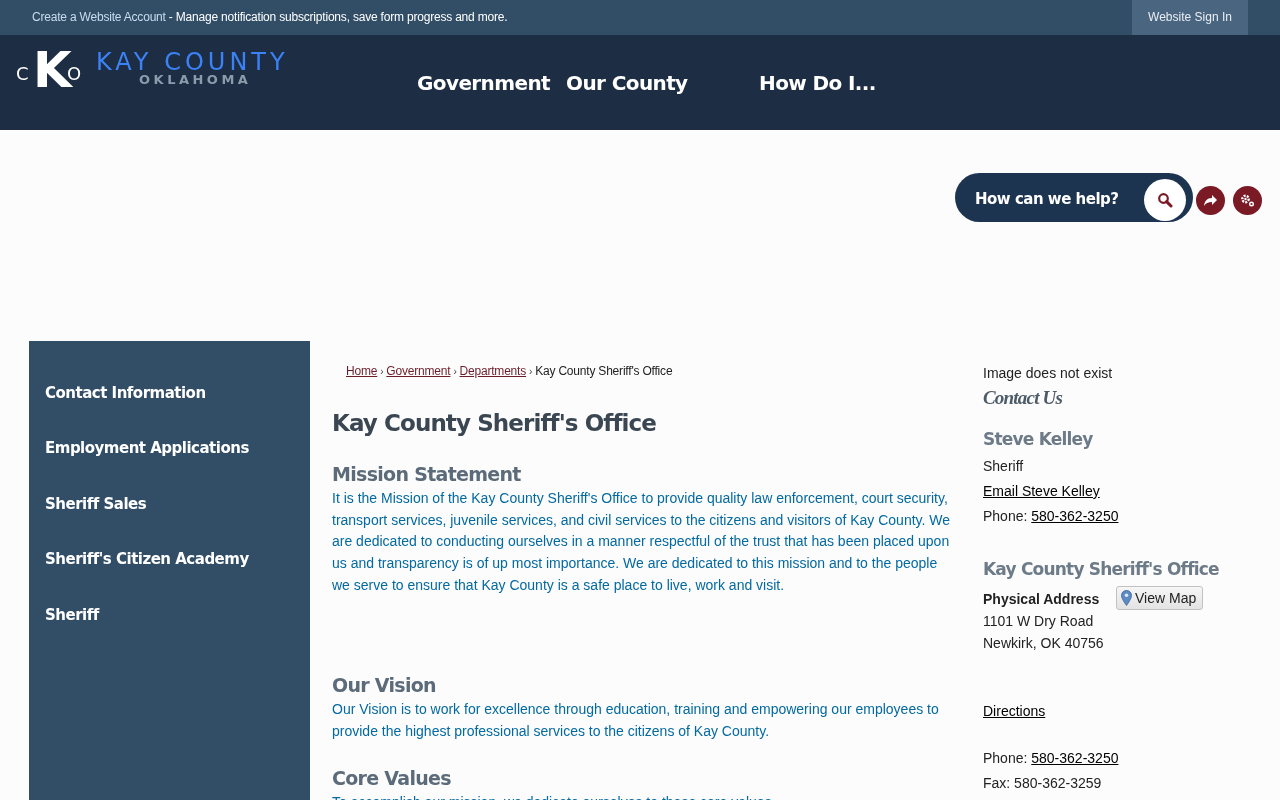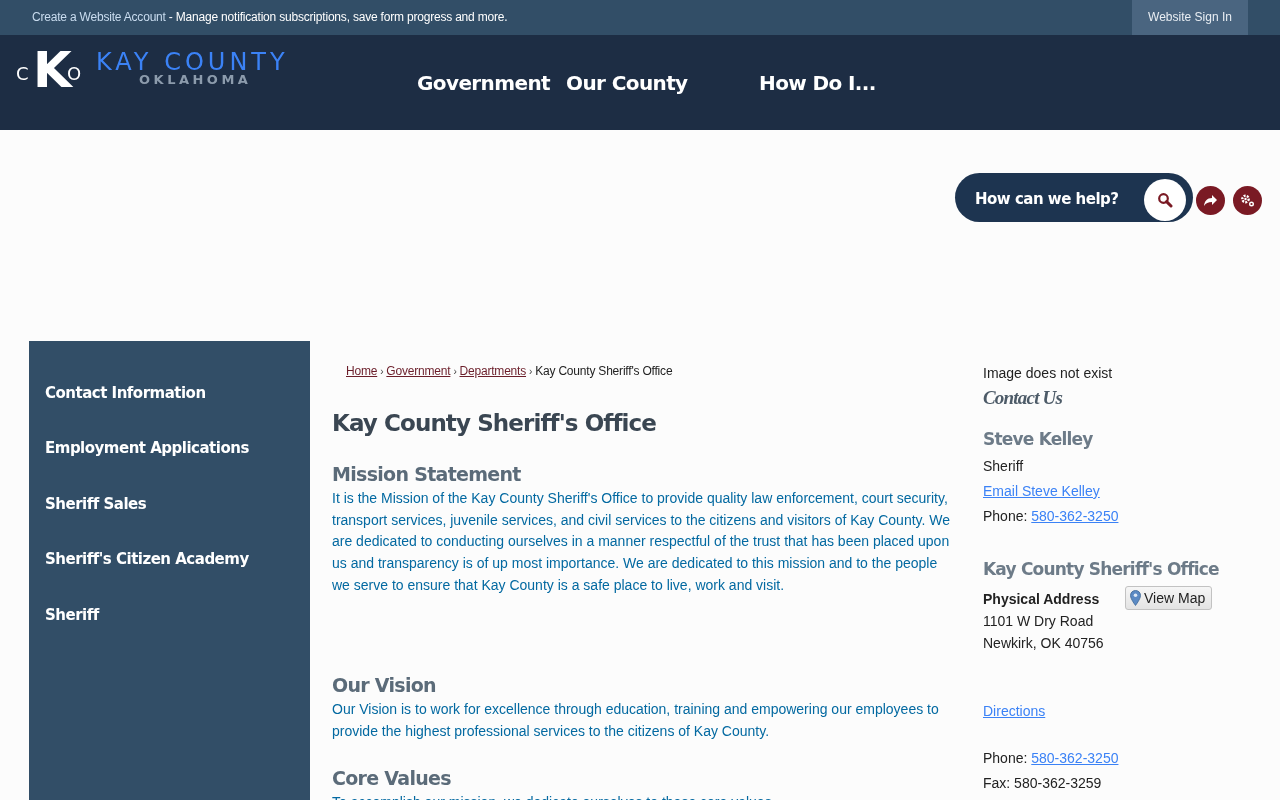--- a/index.html
+++ b/index.html
@@ -34,24 +34,24 @@
   .main { position: absolute; left: 332px; top: 340px; width: 620px; }
   .breadcrumb { position: absolute; top: 24px; left: 14px; font-size: 12px; color: #222; white-space: nowrap; letter-spacing: -0.2px; }
   .breadcrumb a { color: #6b1e2a; text-decoration: underline; }
   .breadcrumb .sep { color: #444; margin: 0 3px; font-size: 10px; }
   .page-title { position: absolute; top: 70px; left: 0; font-size: 23px; font-weight: bold; color: #3a4652; white-space: nowrap; font-family: "DejaVu Sans", sans-serif; letter-spacing: -0.9px; }
   .sec-h { position: absolute; left: 0; font-size: 19px; font-weight: bold; color: #5b6b79; white-space: nowrap; font-family: "DejaVu Sans", sans-serif; letter-spacing: -0.7px; }
   .para { position: absolute; left: 0; width: 620px; font-size: 14px; line-height: 21.7px; color: #0369a1; }
 
   .aside { position: absolute; left: 983px; top: 360px; width: 280px; }
   .aside .t { position: absolute; left: 0; font-size: 14px; color: #222; white-space: nowrap; }
-  .aside a.l { color: #3b82f6; text-decoration: underline; margin-top: 44px; }
+  .aside a.l { color: #000000; text-decoration: underline; margin-top: 44px; }
   .aside .h1 { position: absolute; left: 0; font-size: 19px; font-weight: bold; font-style: italic; color: #4d5b68; white-space: nowrap; font-family: Liberation Serif, serif; letter-spacing: -0.8px; }
   .aside .h2 { position: absolute; left: 0; font-size: 17px; font-weight: bold; color: #6d7b88; white-space: nowrap; font-family: "DejaVu Sans", sans-serif; letter-spacing: -0.8px; }
-  .viewmap { position: absolute; left: 142px; top: 226px; height: 24px; padding: 0 6px 0 4px; border: 1px solid #c2c2c2; border-radius: 3px; background: linear-gradient(#f6f6f6, #e3e3e3); font-size: 14px; color: #222; display: flex; align-items: center; gap: 3px; cursor: pointer; }
+  .viewmap { position: absolute; left: 133px; top: 226px; height: 24px; padding: 0 6px 0 4px; border: 1px solid #c2c2c2; border-radius: 3px; background: linear-gradient(#f6f6f6, #e3e3e3); font-size: 14px; color: #222; display: flex; align-items: center; gap: 3px; cursor: pointer; }
 </style>
 </head>
 <body>
 
 <div class="topbar">
   <div class="msg">
     <a href="#" class="create">Create a Website Account</a><span> - Manage notification subscriptions, save form progress and more.</span>
   </div>
   <a href="#" class="signin">Website Sign In</a>
 </div>

